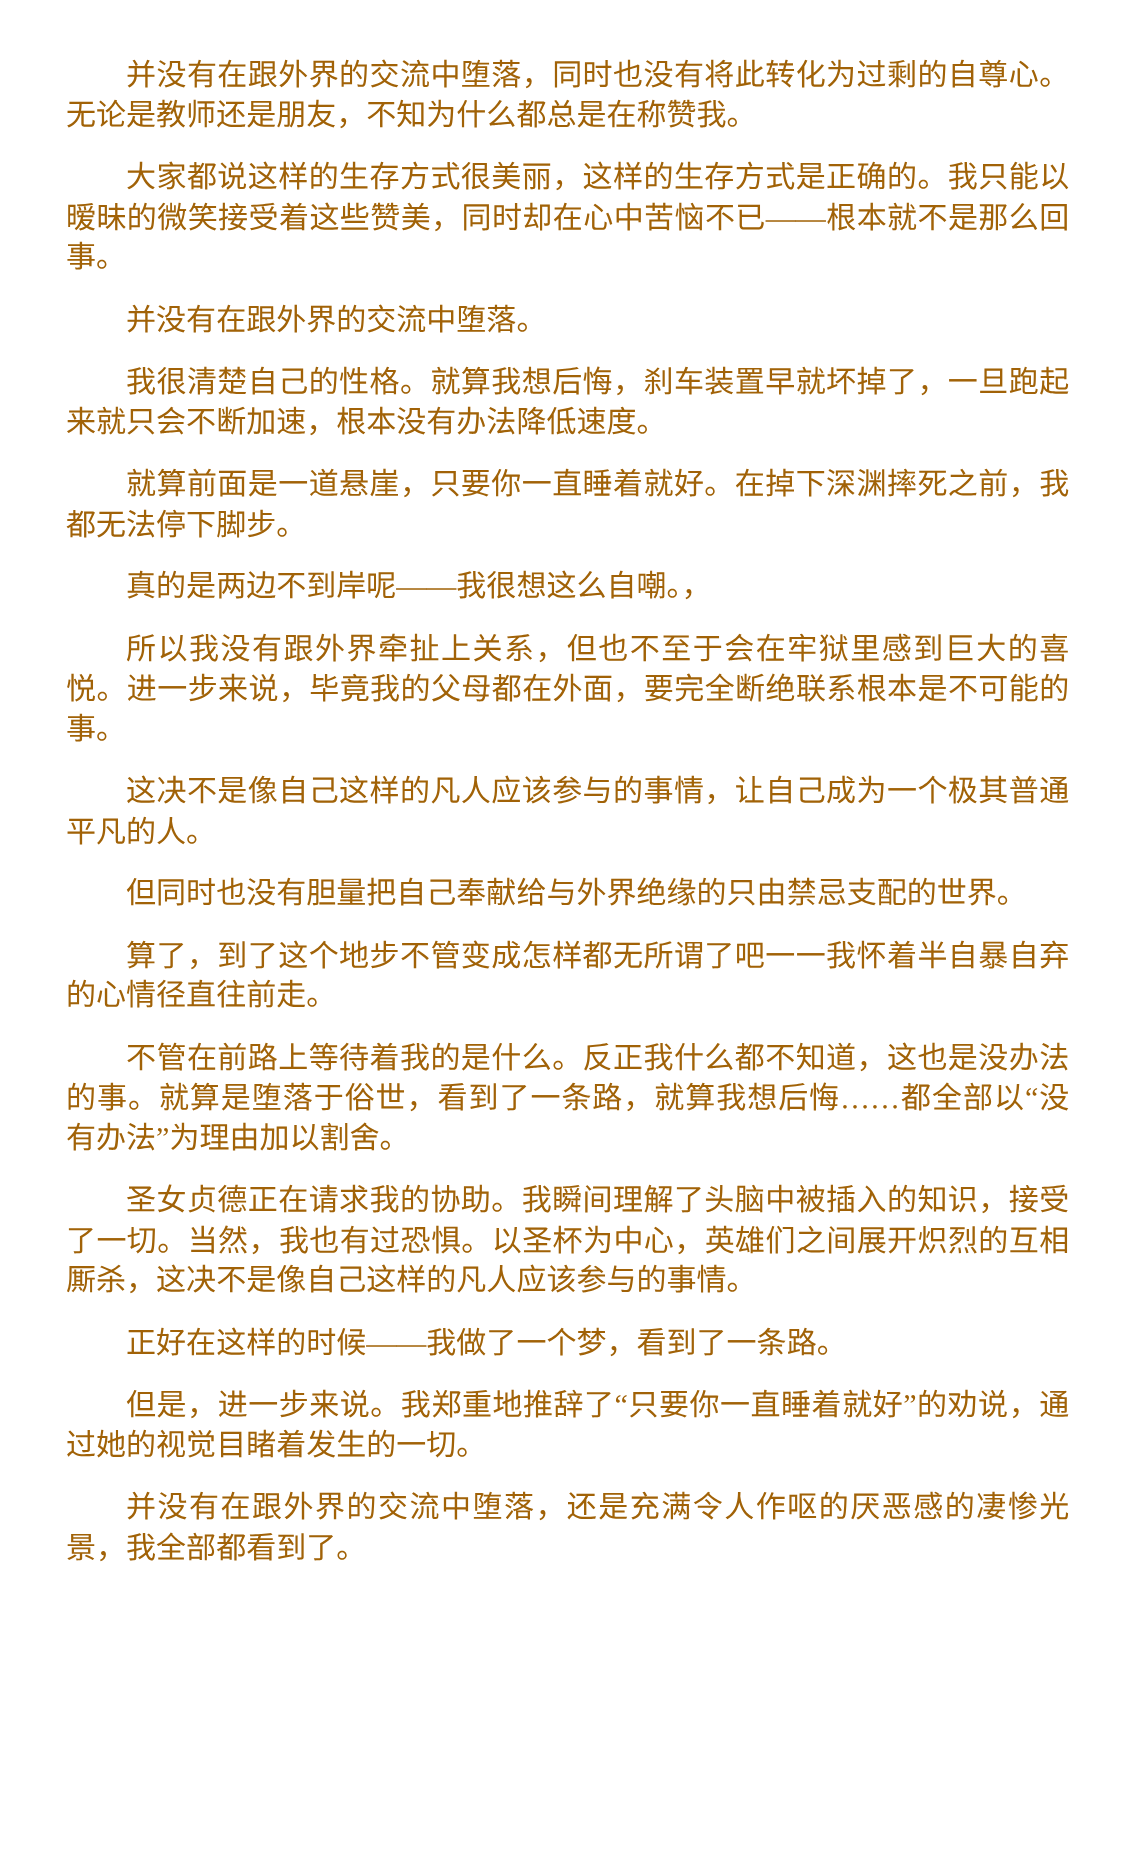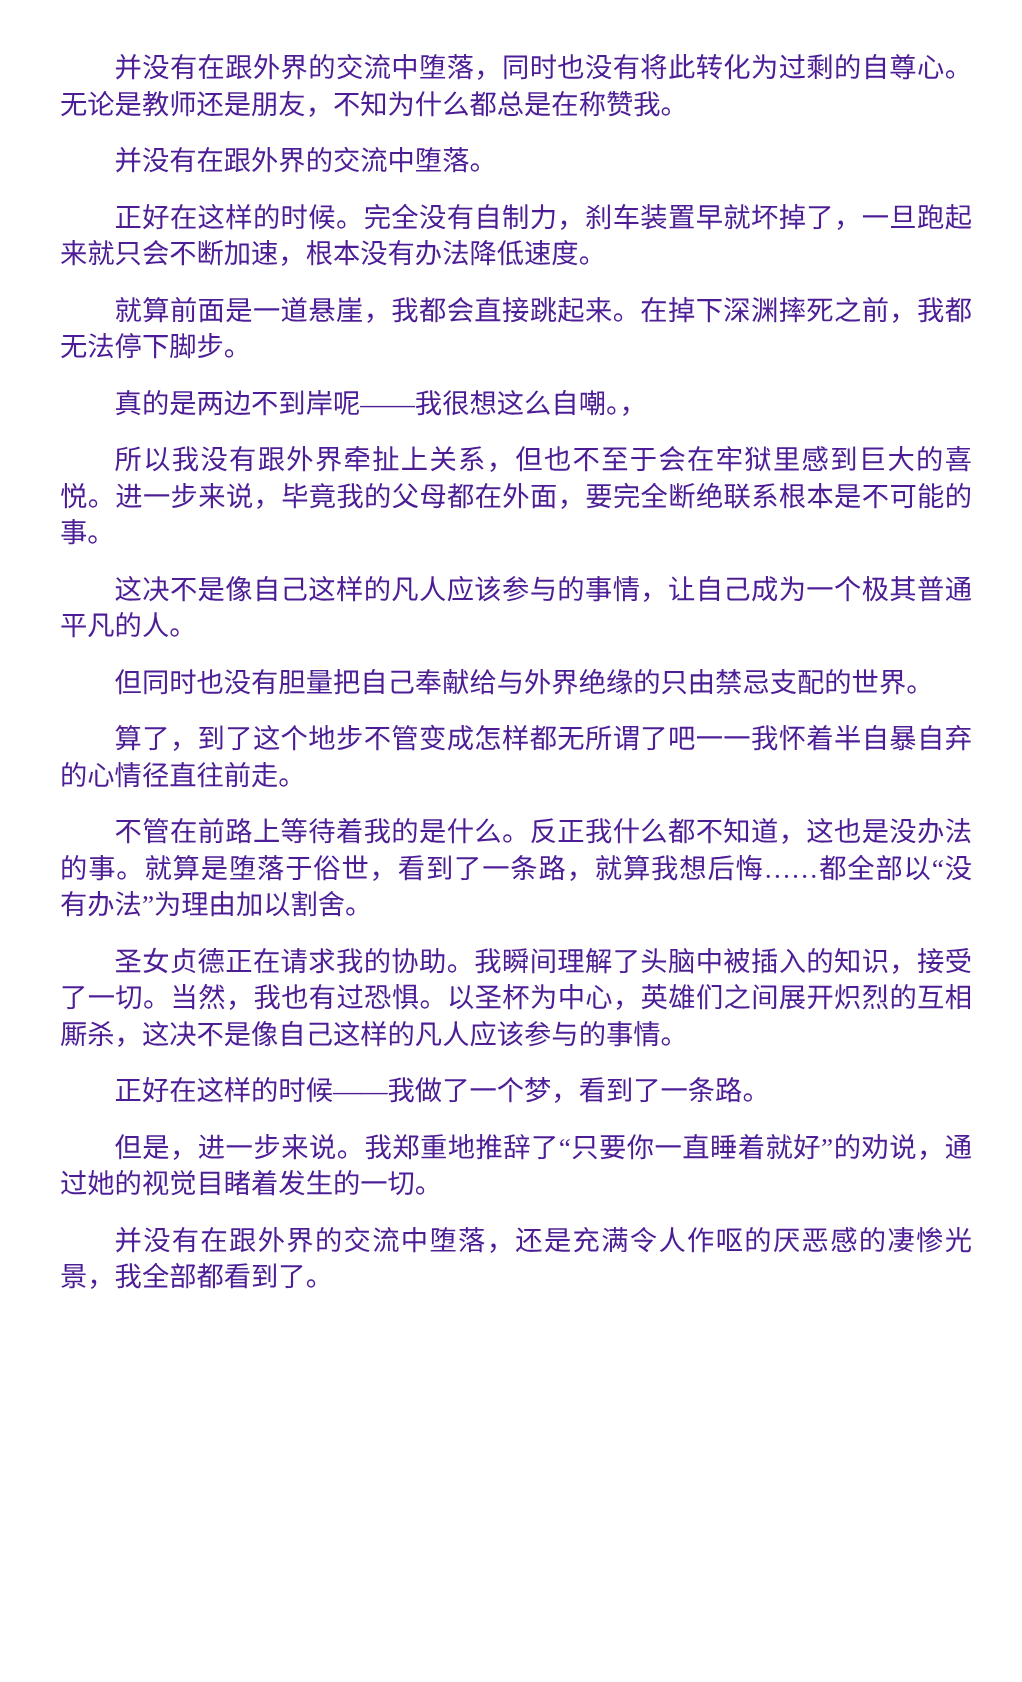--- a/index.html
+++ b/index.html
@@ -28,26 +28,27 @@
     line-height: 36.5px;
     text-indent: 2em;
     text-align: justify;
     letter-spacing: 0;
     word-break: break-all;
   }
 </style>
 </head>
 <body style="background: rgb(255, 255, 255);">
 
-<main class="page" style="background: rgb(255, 255, 255); color: #4c1d95;">
+<main class="page" style="background: rgb(255, 255, 255); color: #a16207;">
   <article class="text-column">
     <p>并没有在跟外界的交流中堕落，同时也没有将此转化为过剩的自尊心。无论是教师还是朋友，不知为什么都总是在称赞我。</p>
+    <p>大家都说这样的生存方式很美丽，这样的生存方式是正确的。我只能以暧昧的微笑接受着这些赞美，同时却在心中苦恼不已——根本就不是那么回事。</p>
     <p>并没有在跟外界的交流中堕落。</p>
-    <p>正好在这样的时候。完全没有自制力，刹车装置早就坏掉了，一旦跑起来就只会不断加速，根本没有办法降低速度。</p>
-    <p>就算前面是一道悬崖，我都会直接跳起来。在掉下深渊摔死之前，我都无法停下脚步。</p>
+    <p>我很清楚自己的性格。就算我想后悔，刹车装置早就坏掉了，一旦跑起来就只会不断加速，根本没有办法降低速度。</p>
+    <p>就算前面是一道悬崖，只要你一直睡着就好。在掉下深渊摔死之前，我都无法停下脚步。</p>
     <p>真的是两边不到岸呢——我很想这么自嘲。，</p>
     <p>所以我没有跟外界牵扯上关系，但也不至于会在牢狱里感到巨大的喜悦。进一步来说，毕竟我的父母都在外面，要完全断绝联系根本是不可能的事。</p>
     <p>这决不是像自己这样的凡人应该参与的事情，让自己成为一个极其普通平凡的人。</p>
     <p>但同时也没有胆量把自己奉献给与外界绝缘的只由禁忌支配的世界。</p>
     <p>算了，到了这个地步不管变成怎样都无所谓了吧一一我怀着半自暴自弃的心情径直往前走。</p>
     <p>不管在前路上等待着我的是什么。反正我什么都不知道，这也是没办法的事。就算是堕落于俗世，看到了一条路，就算我想后悔……都全部以“没有办法”为理由加以割舍。</p>
     <p>圣女贞德正在请求我的协助。我瞬间理解了头脑中被插入的知识，接受了一切。当然，我也有过恐惧。以圣杯为中心，英雄们之间展开炽烈的互相厮杀，这决不是像自己这样的凡人应该参与的事情。</p>
     <p>正好在这样的时候——我做了一个梦，看到了一条路。</p>
     <p>但是，进一步来说。我郑重地推辞了“只要你一直睡着就好”的劝说，通过她的视觉目睹着发生的一切。</p>
     <p>并没有在跟外界的交流中堕落，还是充满令人作呕的厌恶感的凄惨光景，我全部都看到了。</p>

